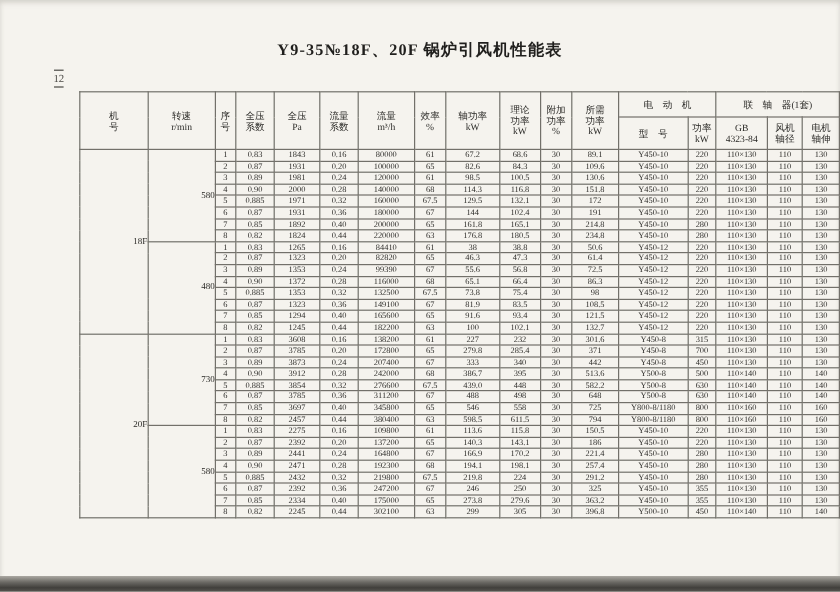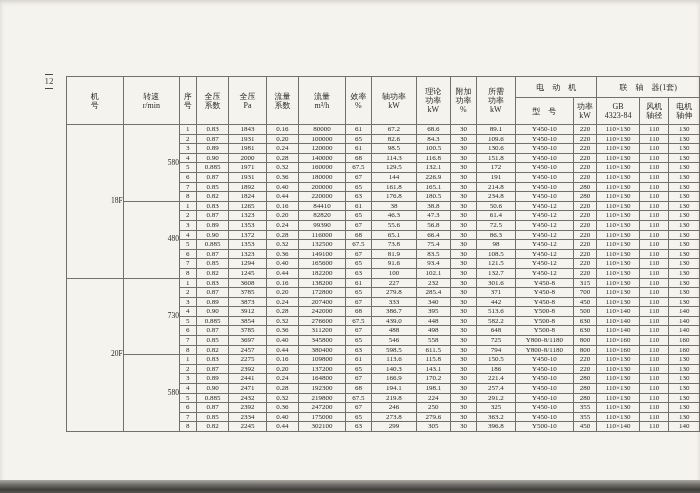--- a/index.html
+++ b/index.html
@@ -14,21 +14,21 @@
     background:#f5f3ee;
     box-shadow: inset 0 2px 4px rgba(180,178,170,.55);
   }
   .bottom-shadow {
     position:absolute; left:0; bottom:0; width:700px; height:13px;
     background:linear-gradient(to bottom,#aba8a2 0%, #6b6964 40%, #413f3c 75%, #56544f 100%);
   }
   .page-number {
     position:absolute; left:42px; top:56px; width:14px;
     display:flex; flex-direction:column; align-items:center;
-    color:#4a4945; font-size:9px; line-height:1.05;margin-top:16px;
+    color:#4a4945; font-size:9px; line-height:1.05;
   }
   .page-number .bar { width:8px; border-top:1px solid #4a4945; margin:2px 0; }
   .doc-title {
     position:absolute; top:33px; left:0; width:100%;
     text-align:center; font-size:13.5px; font-weight:bold;
     letter-spacing:1px; color:#201f1d;
   }
   table.perf {
     position:absolute; left:66px; top:76px;
     border-collapse:collapse; table-layout:fixed;
@@ -56,20 +56,21 @@
 </head>
 <body>
 
 <div class="page">
   <div class="page-number">
     <span class="bar"></span>
     <span>12</span>
     <span class="bar"></span>
   </div>
 
+  <div class="doc-title">Y9-35№18F、20F 锅炉引风机性能表</div>
 
   <table class="perf">
     <colgroup>
       <col style="width:20px">
         <col style="width:36px">
         <col style="width:17px">
       <col style="width:33px">
         <col style="width:38px">
         <col style="width:33px">
       <col style="width:47px">
@@ -217,21 +218,21 @@
           <td>130</td>
         </tr>
         <tr>
           <td>6</td>
           <td>0.87</td>
           <td>1931</td>
           <td>0.36</td>
           <td>180000</td>
           <td>67</td>
           <td>144</td>
-          <td>226.9</td>
+          <td>102.4</td>
           <td>30</td>
           <td>191</td>
           <td>Y450-10</td>
           <td>220</td>
           <td>110×130</td>
           <td>110</td>
           <td>130</td>
         </tr>
         <tr>
           <td>7</td>

